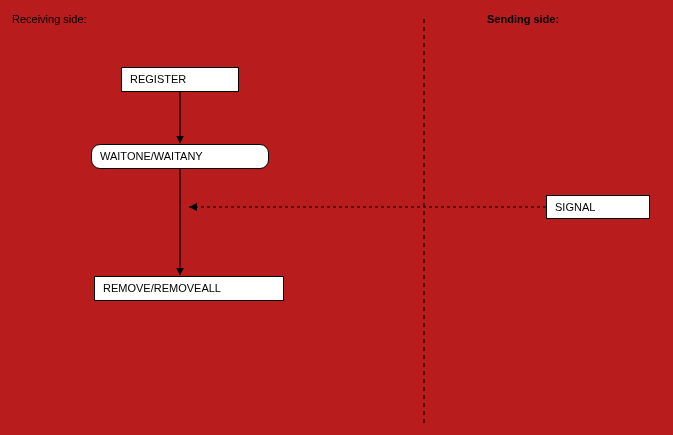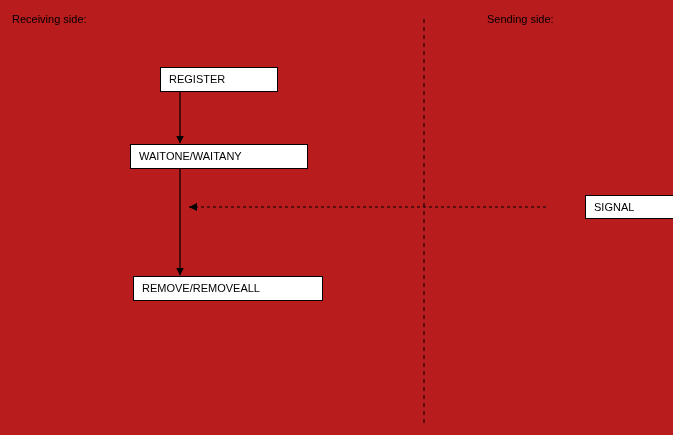--- a/index.html
+++ b/index.html
@@ -31,39 +31,38 @@
     box-sizing: border-box;
     border: 1px solid #000000;
     background: #ffffff;
     display: flex;
     align-items: center;
     font-size: 11px;
     line-height: 13px;
     color: #000000;
     padding-left: 8px;
     white-space: nowrap;
-    margin-left: 39px;
   }
   .svg-layer {
     position: absolute;
     left: 0;
     top: 0;
     width: 673px;
     height: 435px;
     pointer-events: none;
   }
 </style>
 </head>
 <body>
 
 <div id="canvas">
 
   <span class="side-label" style="left:12px; top:13px;">Receiving side:</span>
 
-  <span class="side-label" style="left:487px; top:13px;">Sending side:</span>
+  <span class="side-label" style="left:487px; top:13px;font-weight:bold;">Sending side:</span>
 
   <svg class="svg-layer" viewBox="0 0 673 435">
     <defs>
       <marker id="arrow-down" markerWidth="9" markerHeight="9" refX="4.5" refY="7.5" orient="0" markerUnits="userSpaceOnUse">
         <path d="M 0.5 0 L 8.5 0 L 4.5 8 Z" fill="#000000"></path>
       </marker>
       <marker id="arrow-left" markerWidth="9" markerHeight="9" refX="1" refY="4.5" orient="0" markerUnits="userSpaceOnUse">
         <path d="M 9 0.5 L 9 8.5 L 1 4.5 Z" fill="#000000"></path>
       </marker>
     </defs>
@@ -74,21 +73,21 @@
 
     <line x1="180" y1="169" x2="180" y2="275" stroke="#000000" stroke-width="1.2" marker-end="url(#arrow-down)"></line>
 
     <line x1="546" y1="207" x2="189" y2="207" stroke="#000000" stroke-width="1" stroke-dasharray="3 3" marker-end="url(#arrow-left)"></line>
   </svg>
 
   <div class="node-box" style="left:121px; top:67px; width:118px; height:25px;">
     <span>REGISTER</span>
   </div>
 
-  <div class="node-box" style="left:91px; top:144px; width:178px; height:25px;">
+  <div class="node-box" style="left:91px; top:144px; width:178px; height:25px;border-radius:9px;">
     <span>WAITONE/WAITANY</span>
   </div>
 
   <div class="node-box" style="left:94px; top:276px; width:190px; height:25px;">
     <span>REMOVE/REMOVEALL</span>
   </div>
 
   <div class="node-box" style="left:546px; top:195px; width:104px; height:24px;">
     <span>SIGNAL</span>
   </div>

